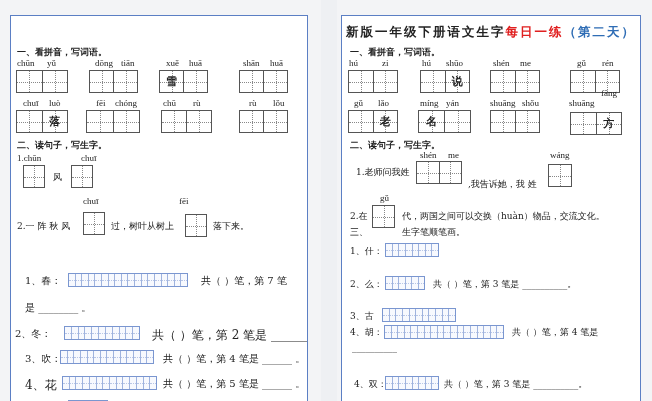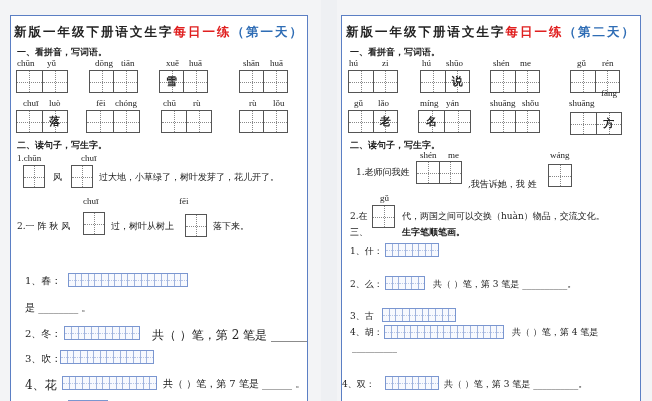--- a/index.html
+++ b/index.html
@@ -69,23 +69,20 @@
     content:""; position:absolute; left:0; right:0; top:50%; border-top:1px dotted #b8c6e6;
   }
 </style>
 </head>
 <body>
 
 <div class="gap-left"></div>
 <div class="divider"></div>
 
 <div class="page p1">
-  <div class="title">
-    <span>新版一年级下册语文生字</span><span class="red">每日一练</span><span class="blue">（第一天）</span>
-  </div>
   <div class="sec" style="left:6px;top:30px">一、看拼音，写词语。</div>
 
   <div class="py" style="left:6px;top:42px">chūn</div>
   <div class="py" style="left:36px;top:42px">yǔ</div>
   <div class="tian" style="left:5px;top:54px;width:52px">
       <div class="cell">
         <span></span>
       </div>
       <div class="cell">
         <span></span>
@@ -172,21 +169,20 @@
   <div class="sec" style="left:6px;top:123px">二、读句子，写生字。</div>
   <div class="py" style="left:6px;top:137px">1.chūn</div>
   <div class="py" style="left:70px;top:137px">chuī</div>
   <div class="tian" style="left:12px;top:149px;width:22px">
       <div class="cell"></div>
     </div>
   <div class="txt" style="left:42px;top:155px">风</div>
   <div class="tian" style="left:60px;top:149px;width:22px">
       <div class="cell"></div>
     </div>
-  <div class="txt" style="left:88px;top:155px">过大地，小草绿了，树叶发芽了，花儿开了。</div>
 
   <div class="py" style="left:72px;top:180px">chuī</div>
   <div class="py" style="left:168px;top:180px">fēi</div>
   <div class="txt" style="left:6px;top:204px">2.一 阵 秋 风</div>
   <div class="tian" style="left:72px;top:196px;width:22px">
       <div class="cell"></div>
     </div>
   <div class="txt" style="left:100px;top:204px">过，树叶从树上</div>
   <div class="tian" style="left:174px;top:198px;width:22px">
       <div class="cell"></div>
@@ -208,23 +204,24 @@
       <div class="sc"></div>
       <div class="sc"></div>
       <div class="sc"></div>
       <div class="sc"></div>
       <div class="sc"></div>
       <div class="sc"></div>
       <div class="sc"></div>
       <div class="sc"></div>
       <div class="sc"></div>
   </div>
+  <div class="txt" style="left:190px;top:258px;font-size:10px">共（   ）笔，第 7 笔</div>
   <div class="txt" style="left:14px;top:285px;font-size:10px">是 ________ 。</div>
 
-  <div class="txt" style="left:14px;top:311px;font-size:10px">2、冬：</div>
+  <div class="txt" style="left:4px;top:311px;font-size:10px">2、冬：</div>
   <div class="stroke" style="left:53px;top:310px;width:76px">
     <div class="sc"></div>
       <div class="sc"></div>
       <div class="sc"></div>
       <div class="sc"></div>
       <div class="sc"></div>
       <div class="sc"></div>
       <div class="sc"></div>
       <div class="sc"></div>
       <div class="sc"></div>
@@ -243,39 +240,40 @@
       <div class="sc"></div>
       <div class="sc"></div>
       <div class="sc"></div>
       <div class="sc"></div>
       <div class="sc"></div>
       <div class="sc"></div>
       <div class="sc"></div>
       <div class="sc"></div>
       <div class="sc"></div>
   </div>
+  <div class="txt" style="left:152px;top:336px;font-size:10px">共（ ）笔，第 4 笔是 ______ 。</div>
 
   <div class="txt" style="left:14px;top:361px;font-size:12px">4、花：</div>
   <div class="stroke" style="left:51px;top:360px;width:95px">
     <div class="sc"></div>
       <div class="sc"></div>
       <div class="sc"></div>
       <div class="sc"></div>
       <div class="sc"></div>
       <div class="sc"></div>
       <div class="sc"></div>
       <div class="sc"></div>
       <div class="sc"></div>
       <div class="sc"></div>
       <div class="sc"></div>
       <div class="sc"></div>
       <div class="sc"></div>
       <div class="sc"></div>
   </div>
-  <div class="txt" style="left:152px;top:361px;font-size:10px">共（ ）笔，第 7 笔是 ______ 。</div>
+  <div class="txt" style="left:152px;top:361px;font-size:10px">共（ ）笔，第 5 笔是 ______ 。</div>
 
   <div class="stroke" style="left:57px;top:384px;width:40px">
     
   </div>
 
 </div>
 
 <div class="page p2">
   <div class="title">
     <span>新版一年级下册语文生字</span><span class="red">每日一练</span><span class="blue">（第二天）</span>
@@ -385,21 +383,21 @@
     </div>
 
   <div class="py" style="left:38px;top:177px">gǔ</div>
   <div class="txt" style="left:8px;top:194px">2.在</div>
   <div class="tian" style="left:30px;top:189px;width:23px">
       <div class="cell"></div>
     </div>
   <div class="txt" style="left:60px;top:194px">代，两国之间可以交换（huàn）物品，交流文化。</div>
 
   <div class="txt" style="left:8px;top:210px">三、</div>
-  <div class="txt" style="left:60px;top:210px;font-weight:bold">生字笔顺笔画。</div>
+  <div class="txt" style="left:60px;top:210px;font-weight:normal">生字笔顺笔画。</div>
 
   <div class="txt" style="left:8px;top:229px">1、什：</div>
   <div class="stroke" style="left:43px;top:227px;width:54px">
     <div class="sc"></div>
       <div class="sc"></div>
       <div class="sc"></div>
       <div class="sc"></div>
       <div class="sc"></div>
       <div class="sc"></div>
       <div class="sc"></div>
@@ -449,21 +447,21 @@
       <div class="sc"></div>
       <div class="sc"></div>
       <div class="sc"></div>
       <div class="sc"></div>
       <div class="sc"></div>
       <div class="sc"></div>
   </div>
   <div class="txt" style="left:170px;top:310px">共（   ）笔，第 4 笔是</div>
   <div class="txt" style="left:10px;top:326px">__________</div>
 
-  <div class="txt" style="left:0;top:362px">4、双：</div>
+  <div class="txt" style="left:12px;top:362px">4、双：</div>
   <div class="stroke" style="left:43px;top:360px;width:54px">
     <div class="sc"></div>
       <div class="sc"></div>
       <div class="sc"></div>
       <div class="sc"></div>
       <div class="sc"></div>
       <div class="sc"></div>
       <div class="sc"></div>
       <div class="sc"></div>
   </div>

